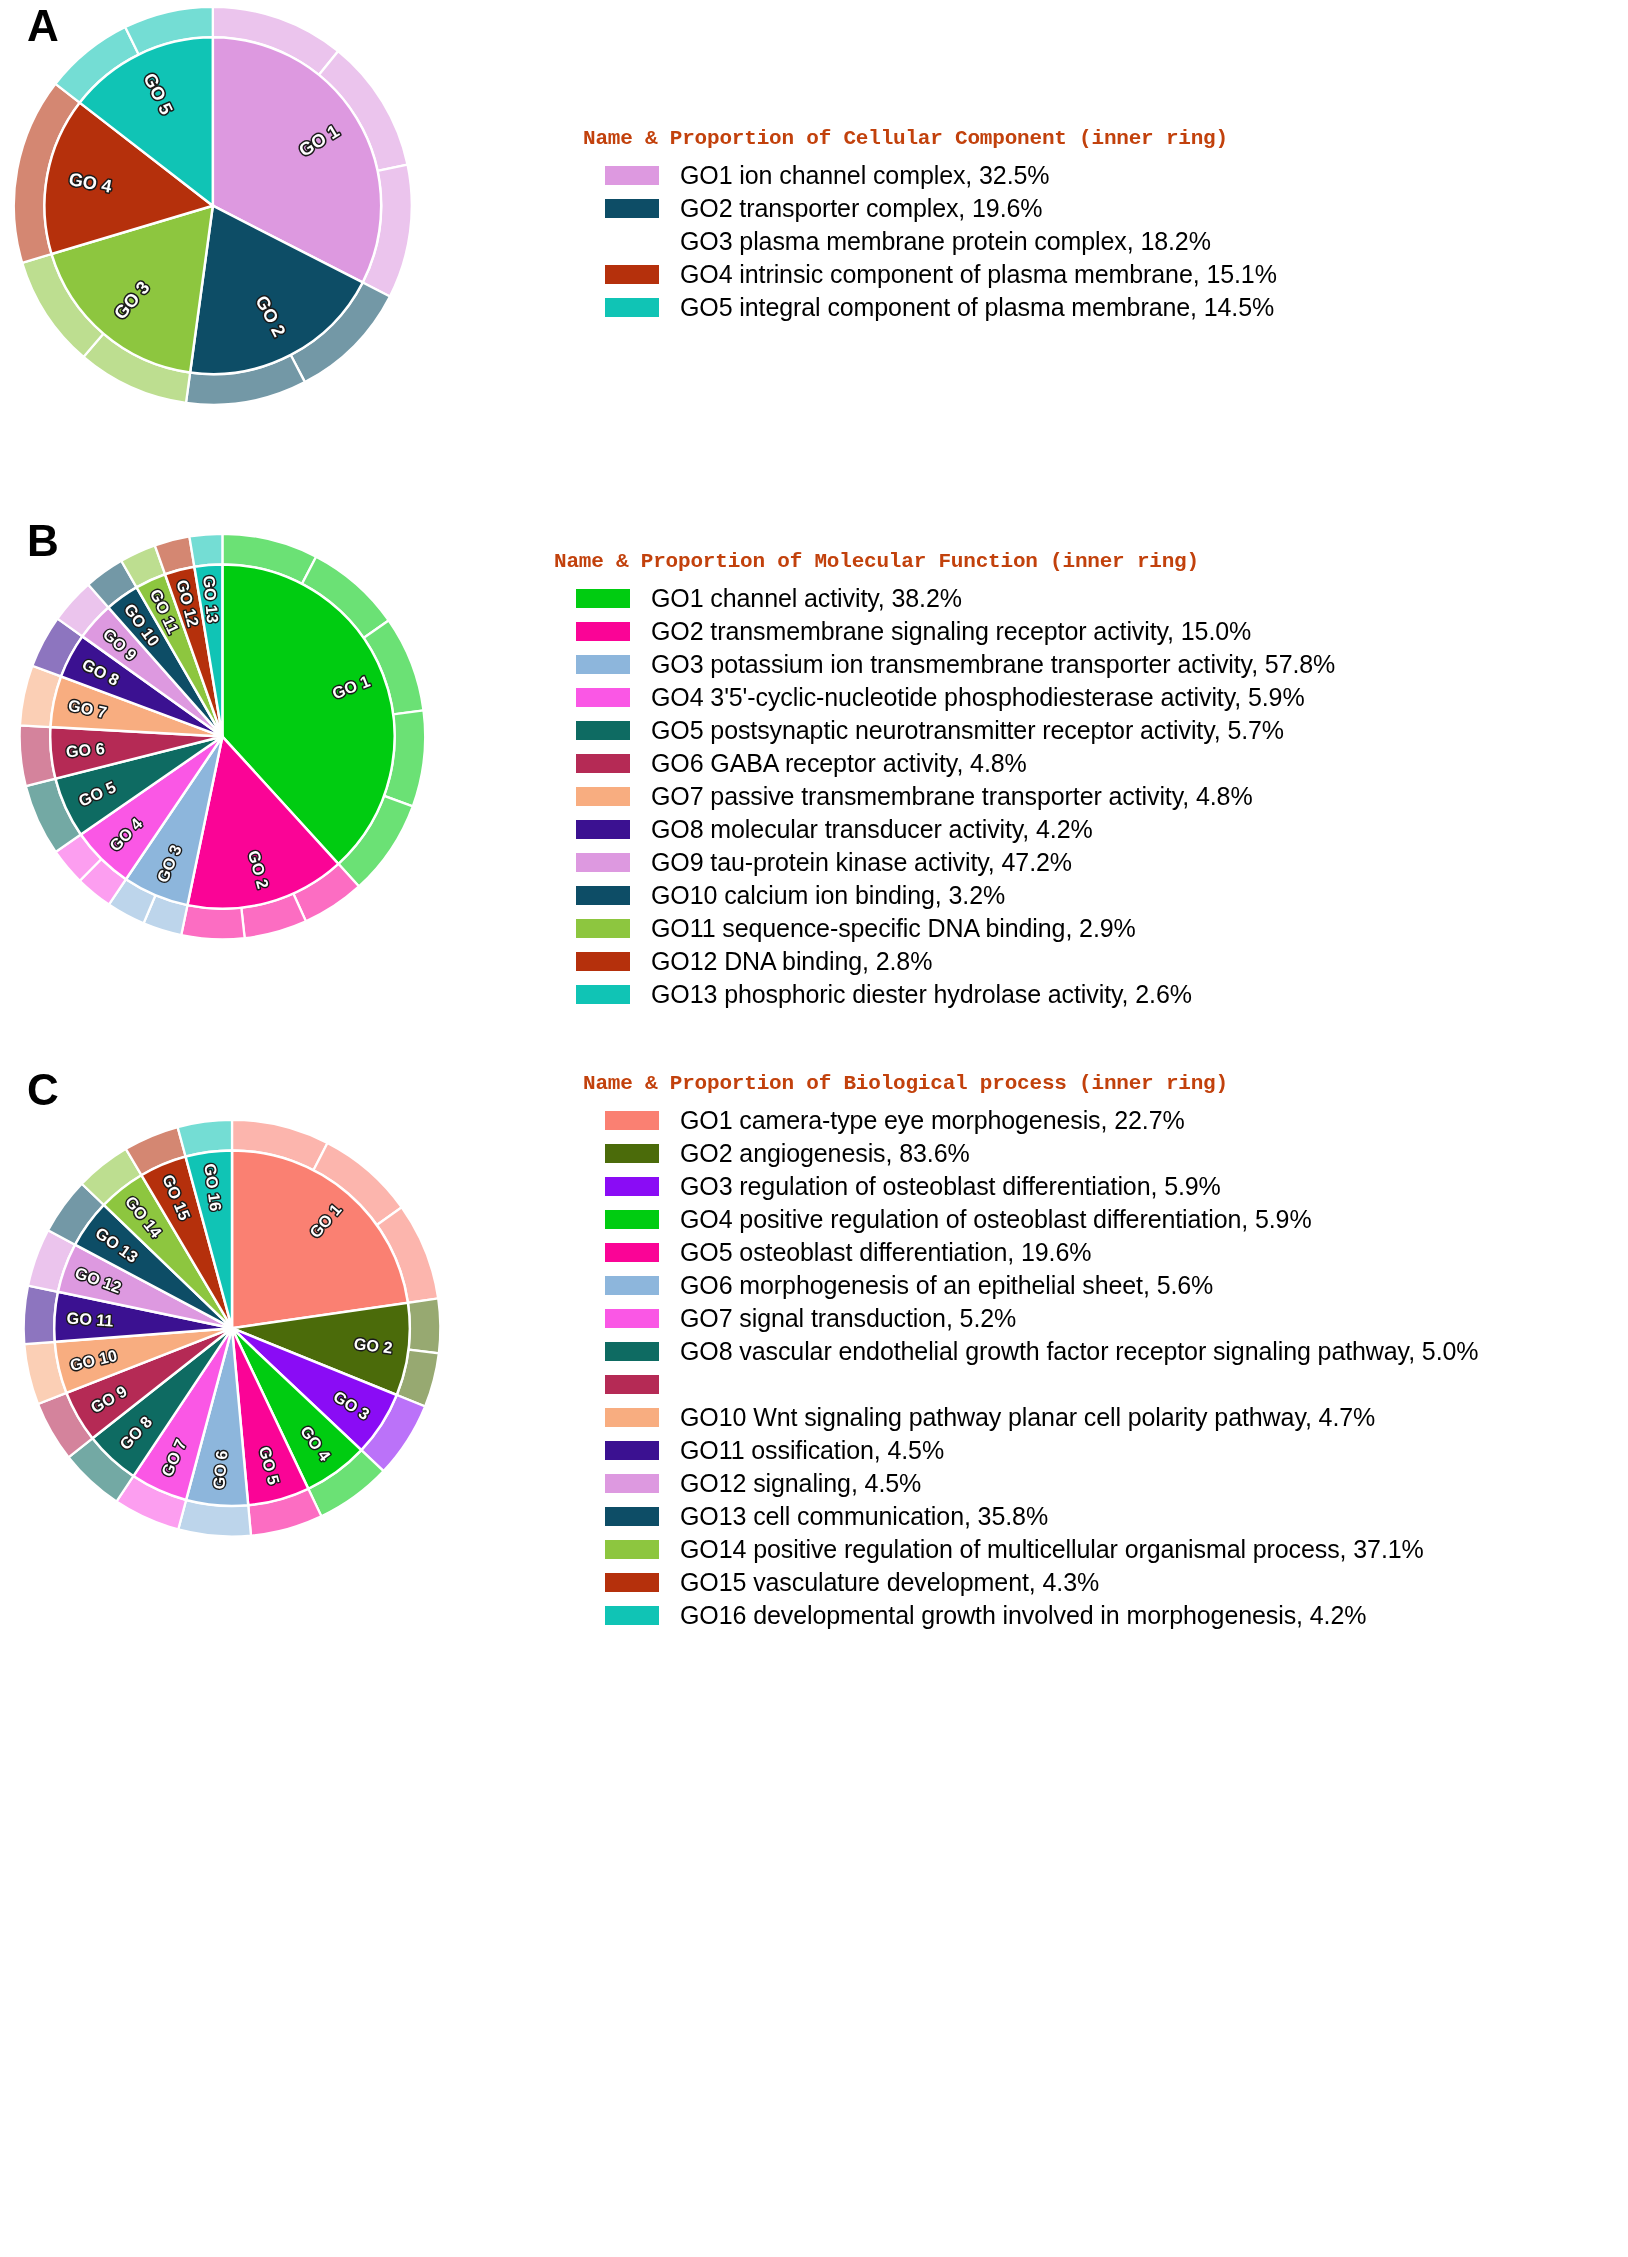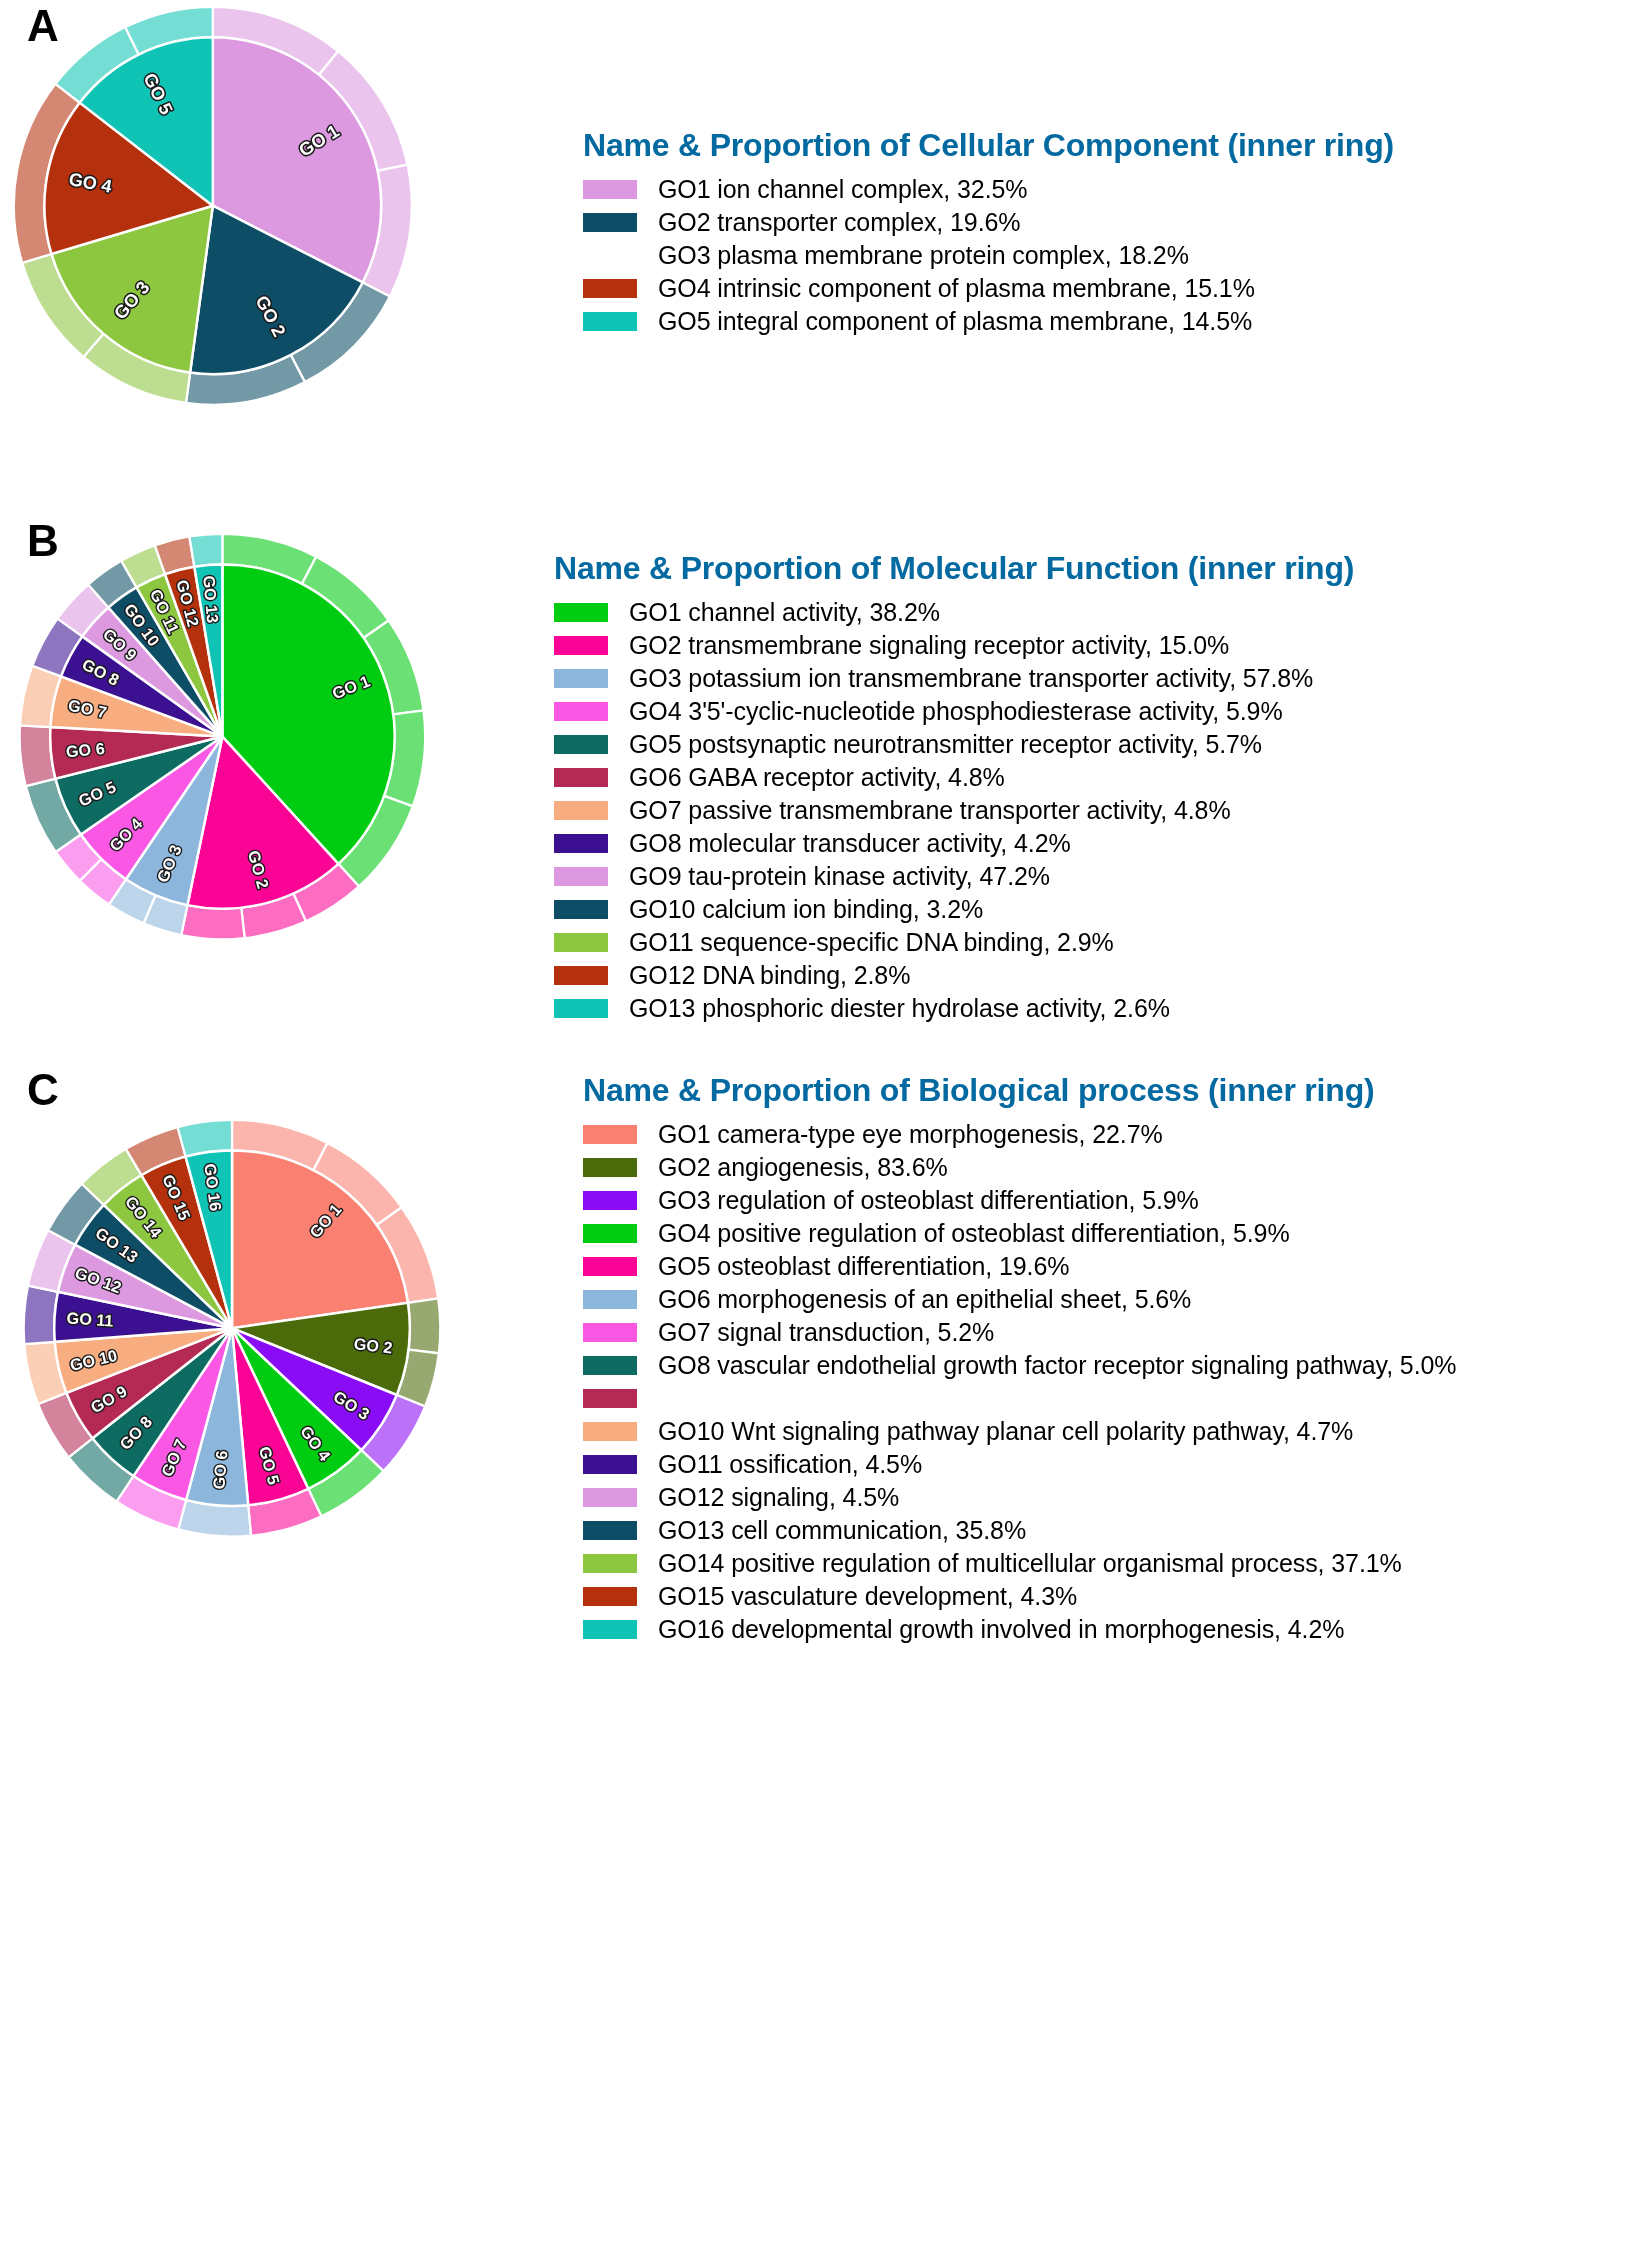--- a/index.html
+++ b/index.html
@@ -29,31 +29,33 @@
     line-height: 1;
   }
 
   .chart-holder { position: absolute; }
 
   .legend {
     position: absolute;
     font-family: "Liberation Sans", sans-serif;
   }
   .legend-title {
-    font-size: 32px;
+    font-size: 21px;
     font-weight: bold;
-    color: #0369a1;
+    color: #c2410c;
     margin-bottom: 8.6px;
     white-space: nowrap;
     letter-spacing: -0.2px;
+    font-family: Liberation Mono, monospace;
   }
   .legend-row {
     display: flex;
     align-items: center;
     height: 33px;
+    margin-left: 22px;
   }
   .legend-swatch {
     width: 54px;
     height: 19px;
     flex: 0 0 54px;
     margin-right: 21px;
   }
   .legend-label {
     font-size: 25px;
     color: #000;

